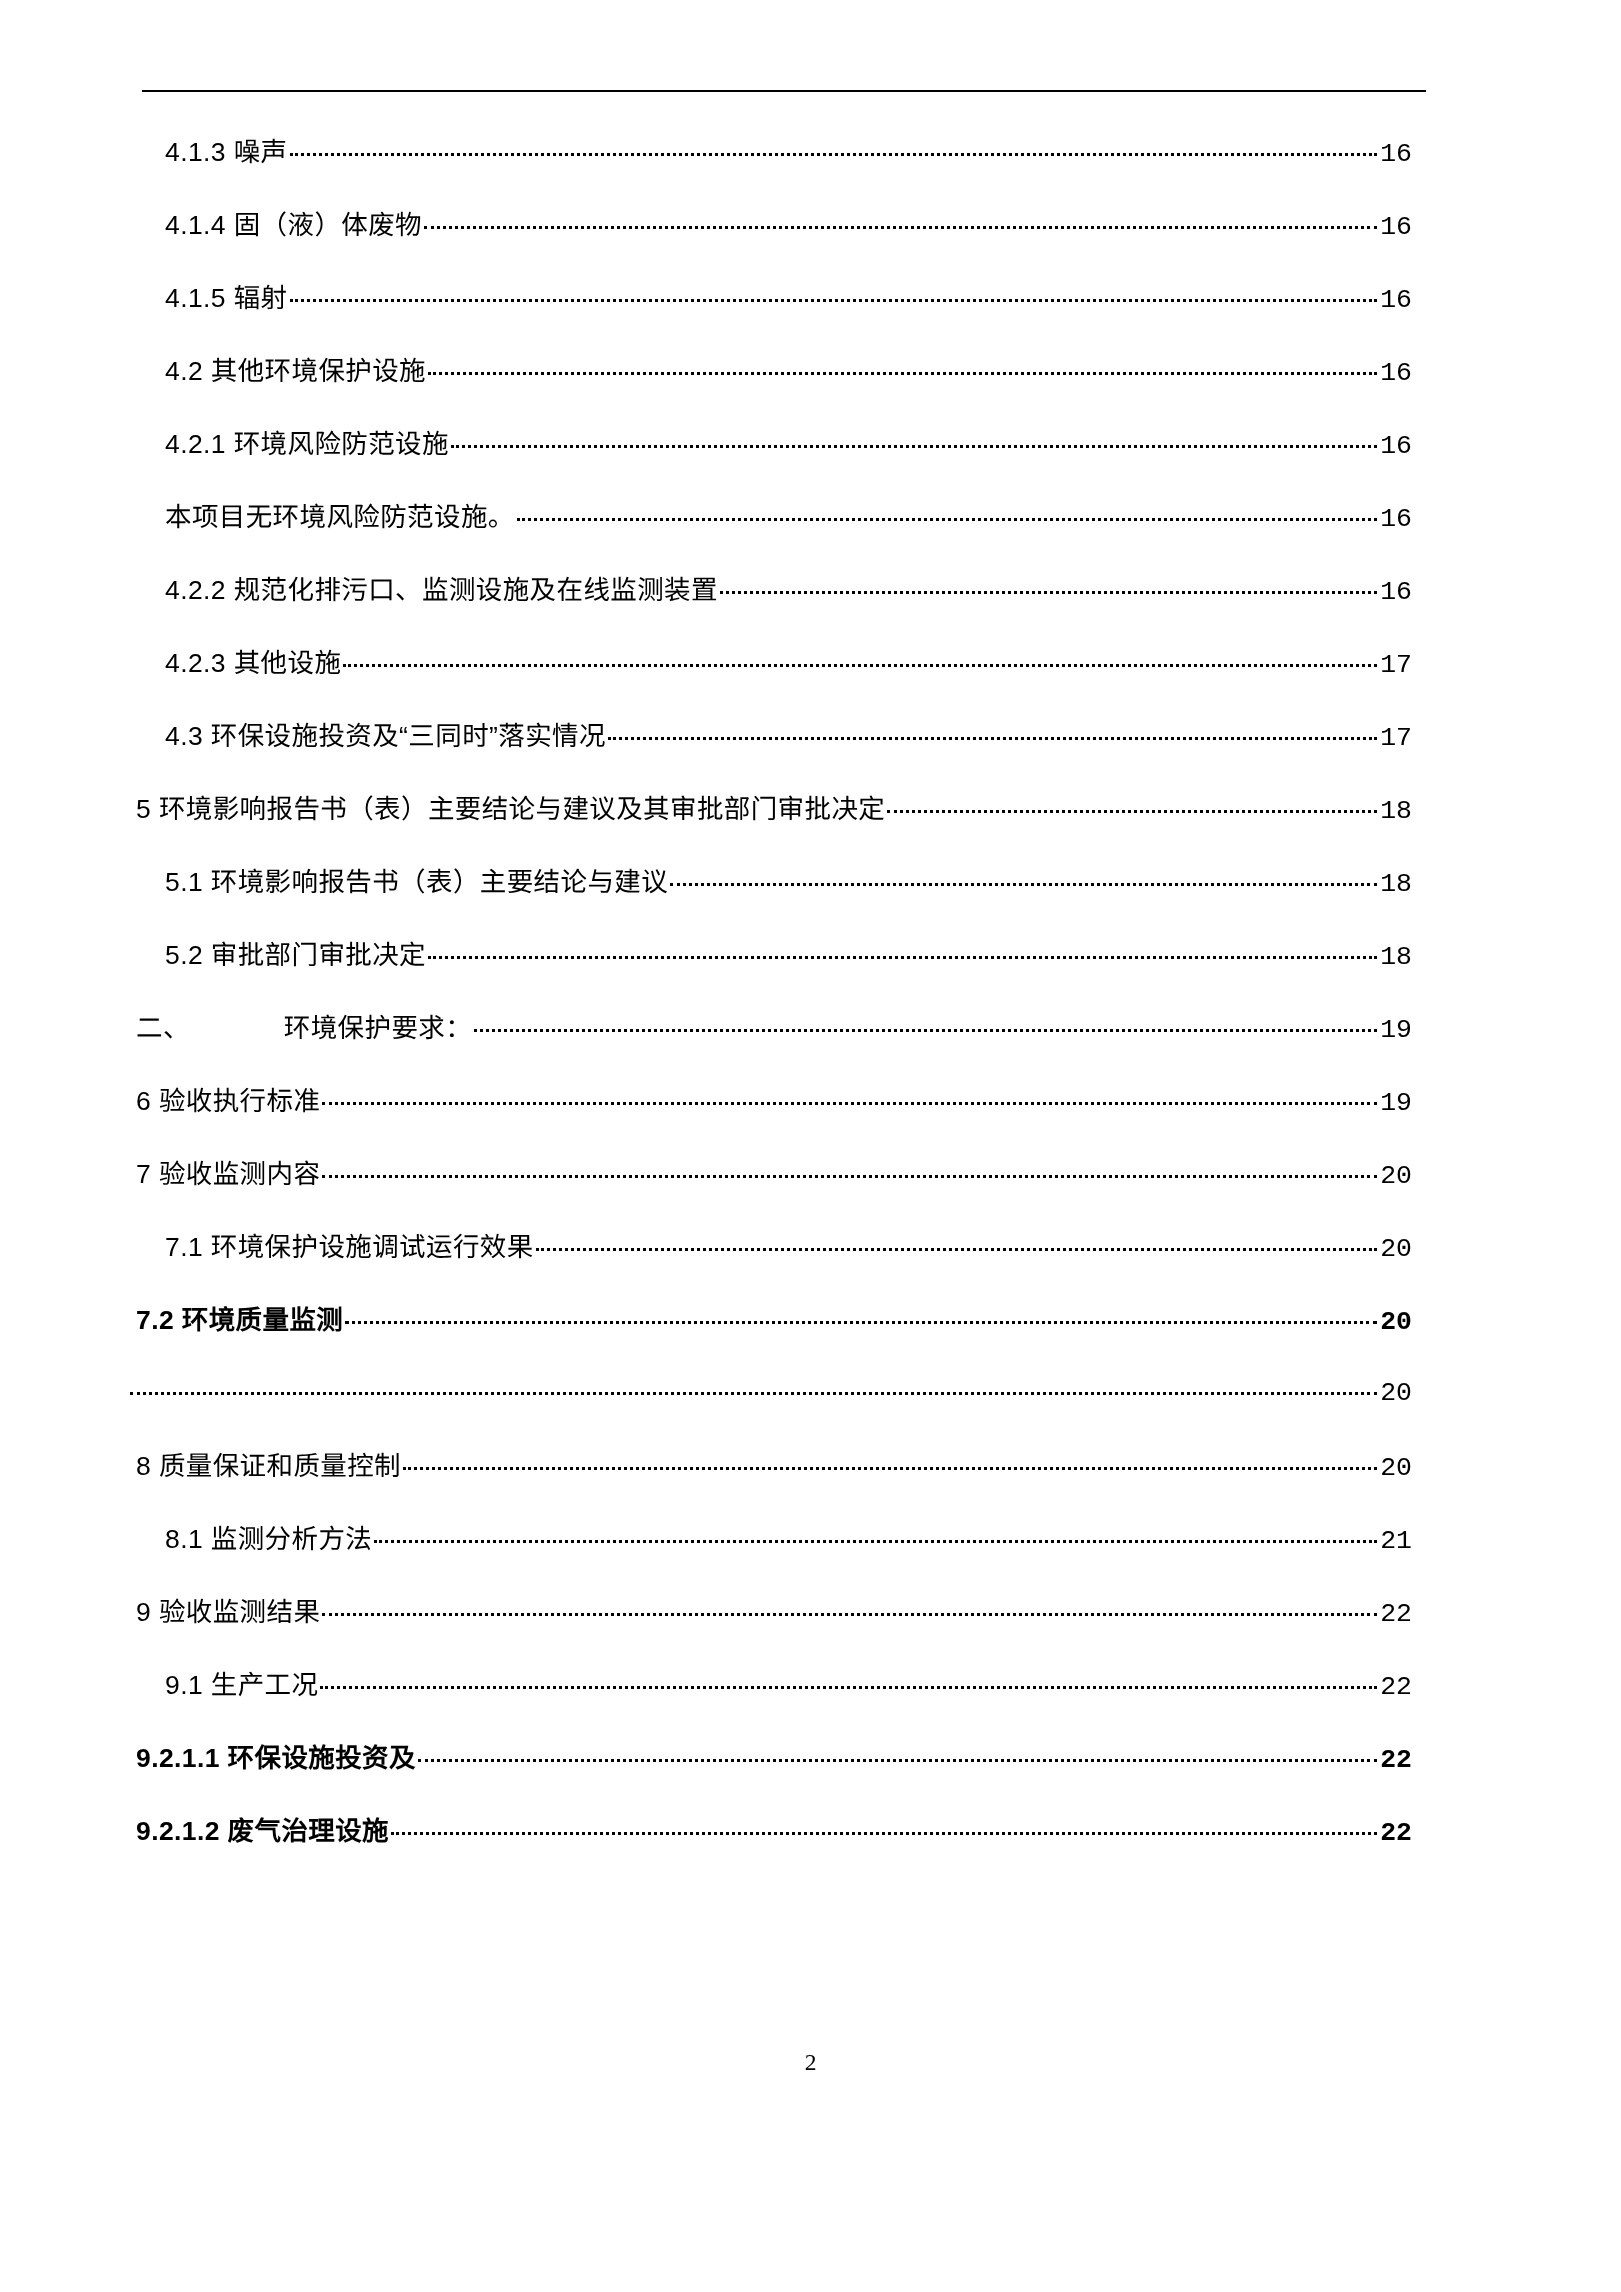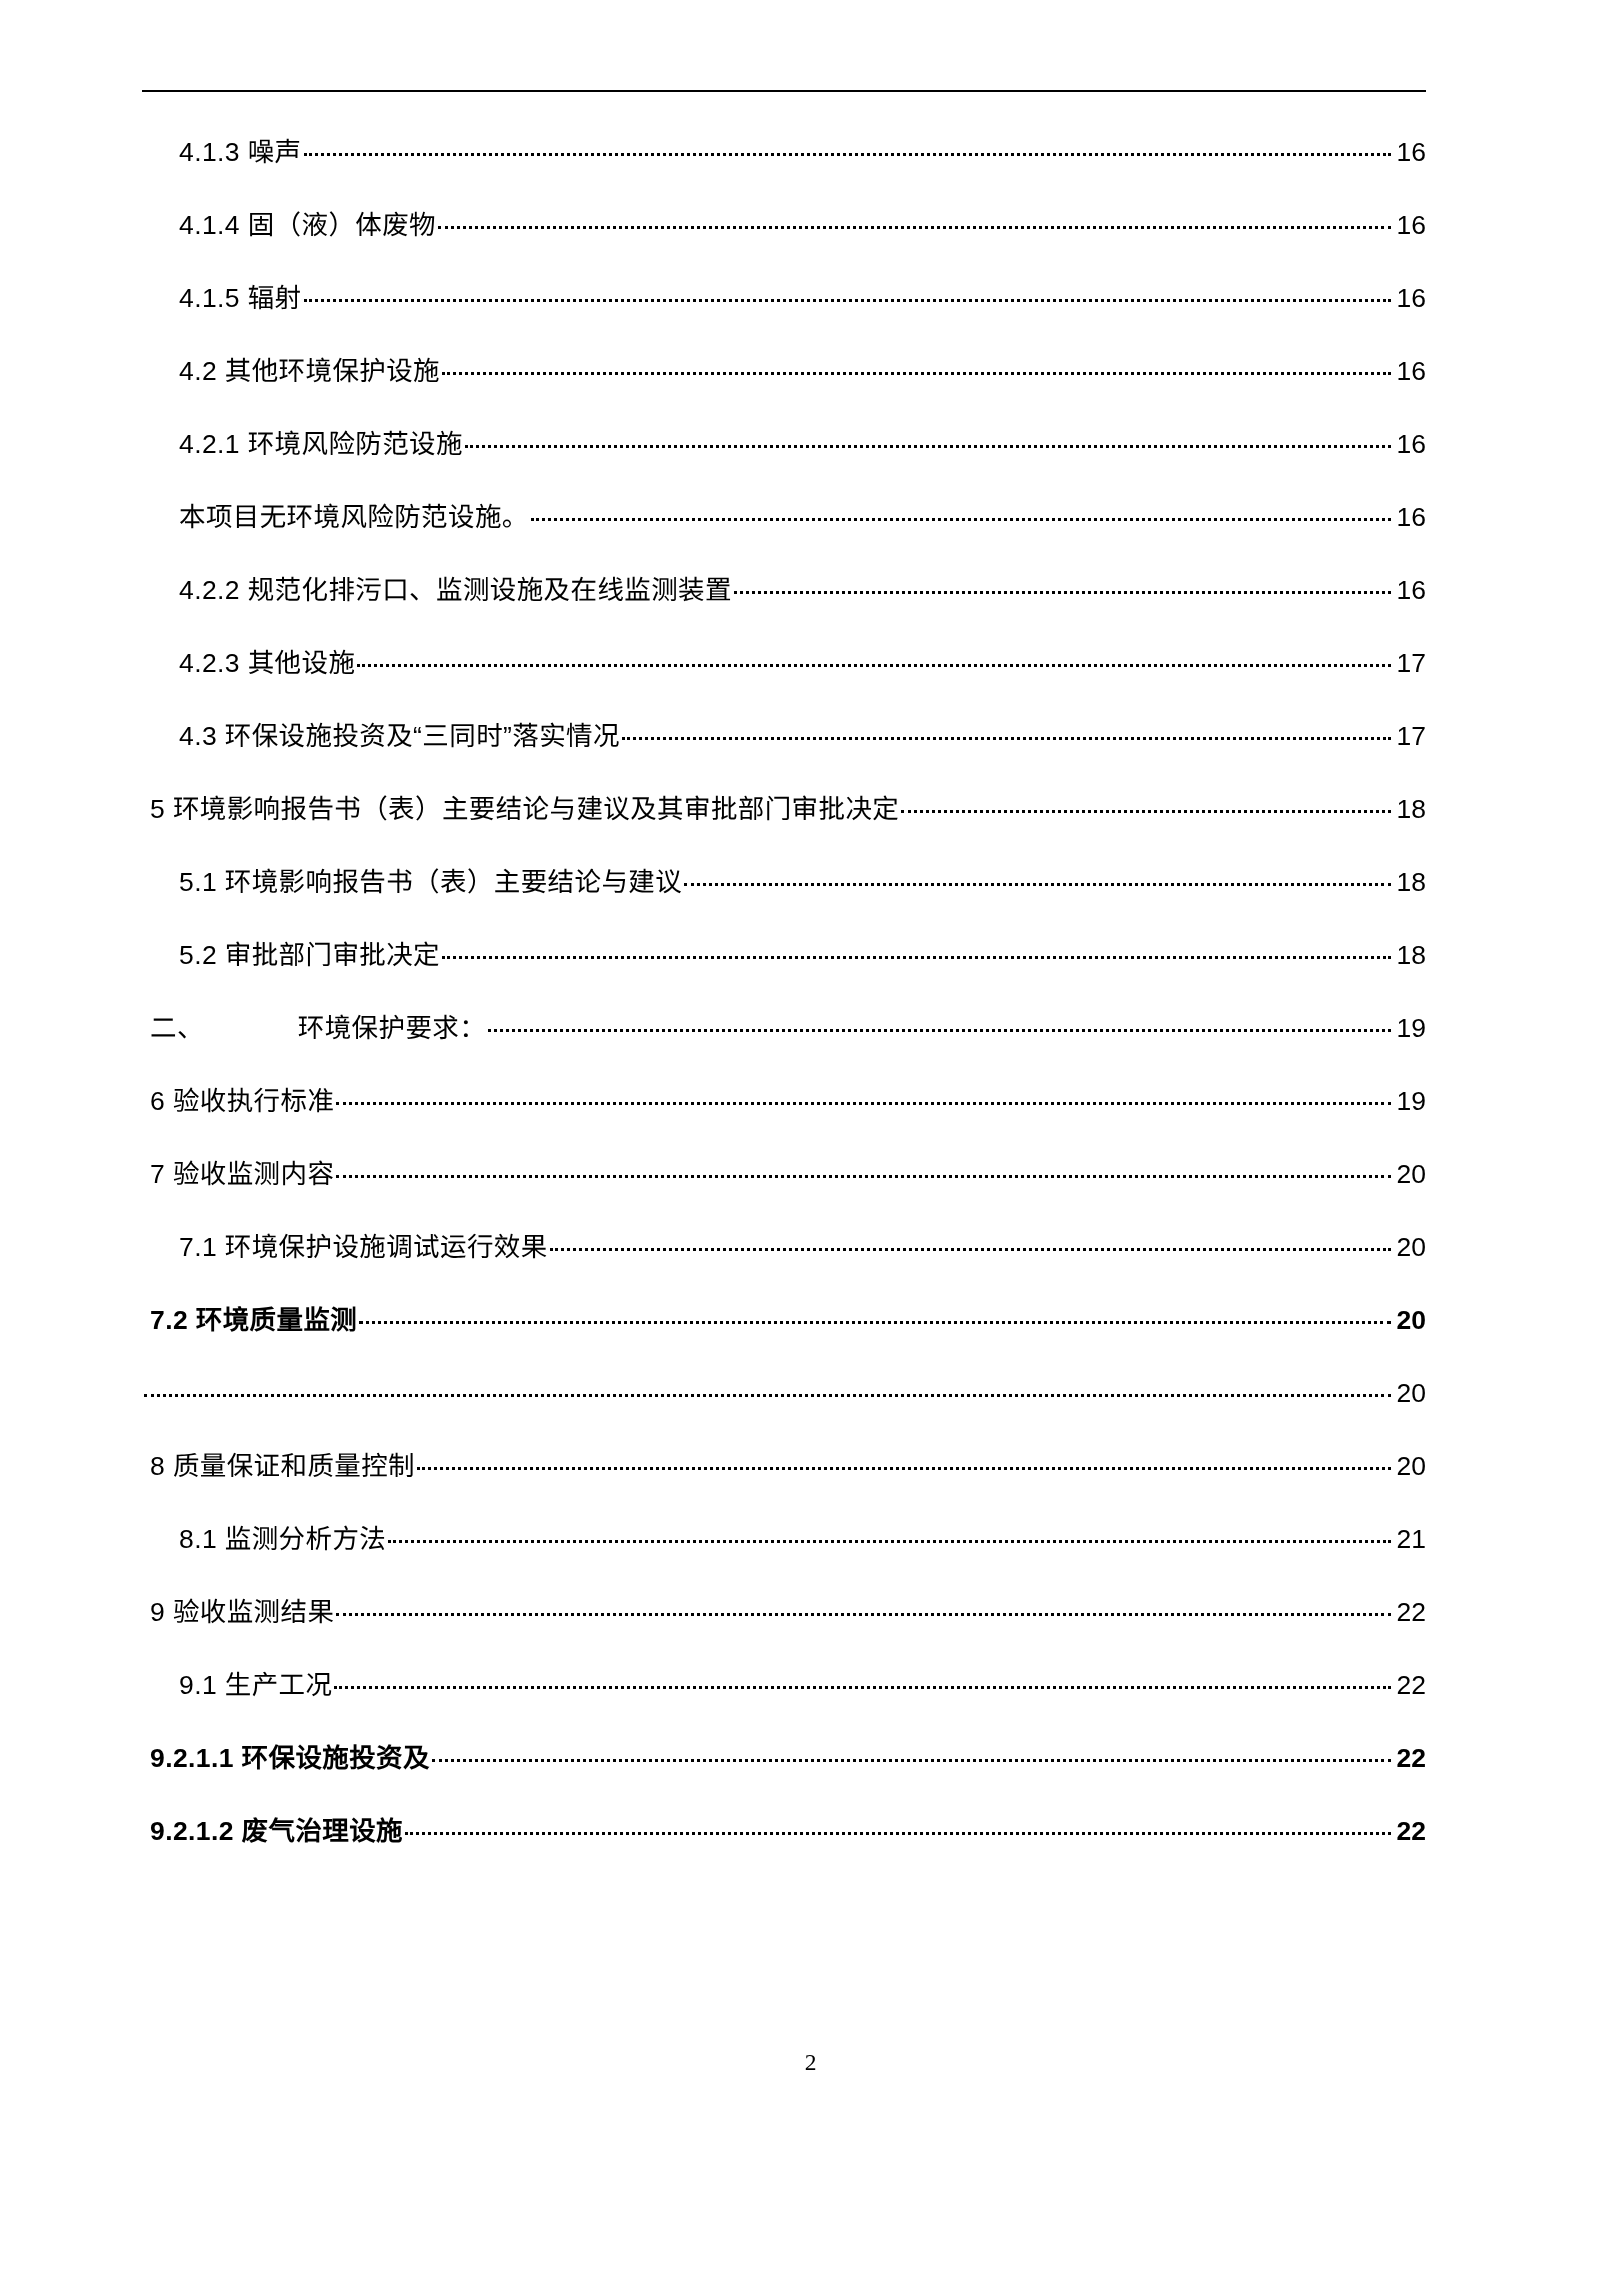--- a/index.html
+++ b/index.html
@@ -27,21 +27,21 @@
     left: 142px;
     top: 90px;
     width: 1284px;
     height: 0;
     border-top: 2.9px solid #000000;
   }
 
   
   .toc {
     position: absolute;
-    left: 142px;
+    left: 128px;
     top: 116px;
     width: 1284px;
   }
 
   .toc-entry {
     display: flex;
     align-items: baseline;
     width: 100%;
     height: 73px;
     line-height: 73px;
@@ -72,21 +72,21 @@
     bottom: 0.30em;
     height: 0;
     border-bottom: 3.9px dotted #000000;
   }
 
   .toc-page {
     flex: 0 0 auto;
     font-size: 26.5px;
     text-align: right;
     min-width: 33px;
-    font-family: Liberation Sans, sans-serif;
+    font-family: Liberation Mono, monospace;
   }
 
   
   .lvl-1 .toc-label { margin-left: 8px; }
   .lvl-2 .toc-label { margin-left: 37px; }
 
   
   .bold .toc-label { font-weight: bold; }
   .bold .toc-page { font-weight: bold; }
   .serif-label .toc-label {

